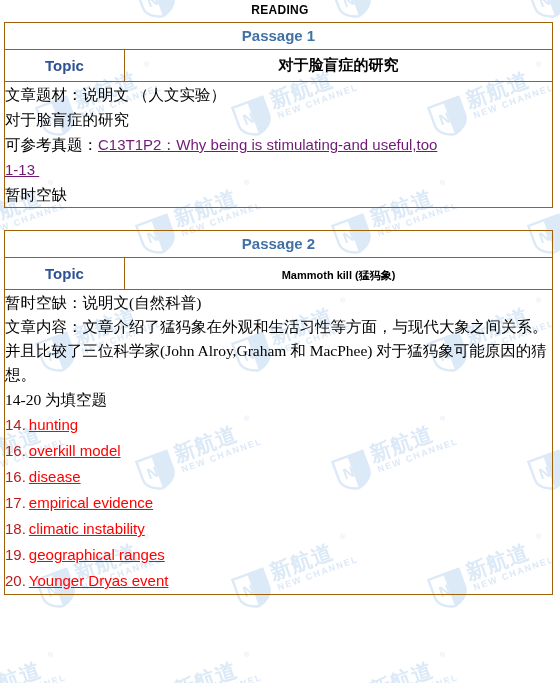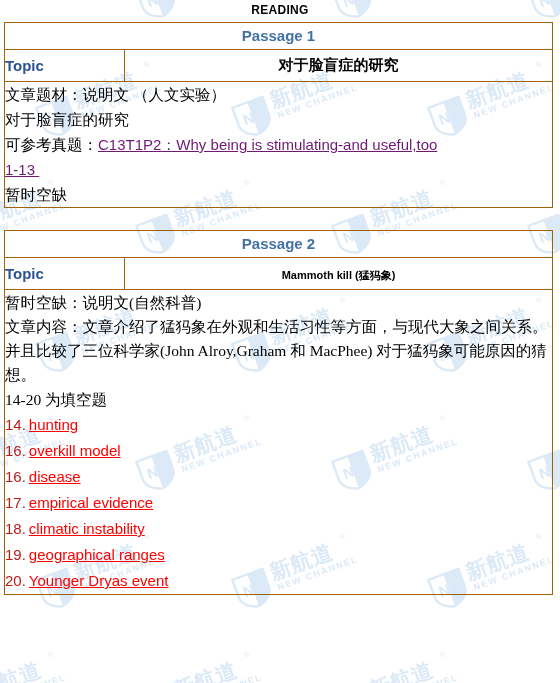--- a/index.html
+++ b/index.html
@@ -106,21 +106,21 @@
   }
   .hdr-text {
     font-family: "Liberation Sans", sans-serif;
     font-size: 15px;
     font-weight: bold;
     color: #4172a5;
   }
 
   .topic-label-cell {
     width: 120px;
-    text-align: left;
+    text-align: center;
     height: 31px;
     margin-left: 20px;
   }
   .topic-label {
     font-family: "Liberation Sans", sans-serif;
     font-size: 15px;
     font-weight: bold;
     color: #2e5395;
   }
   .topic-value-cell {

